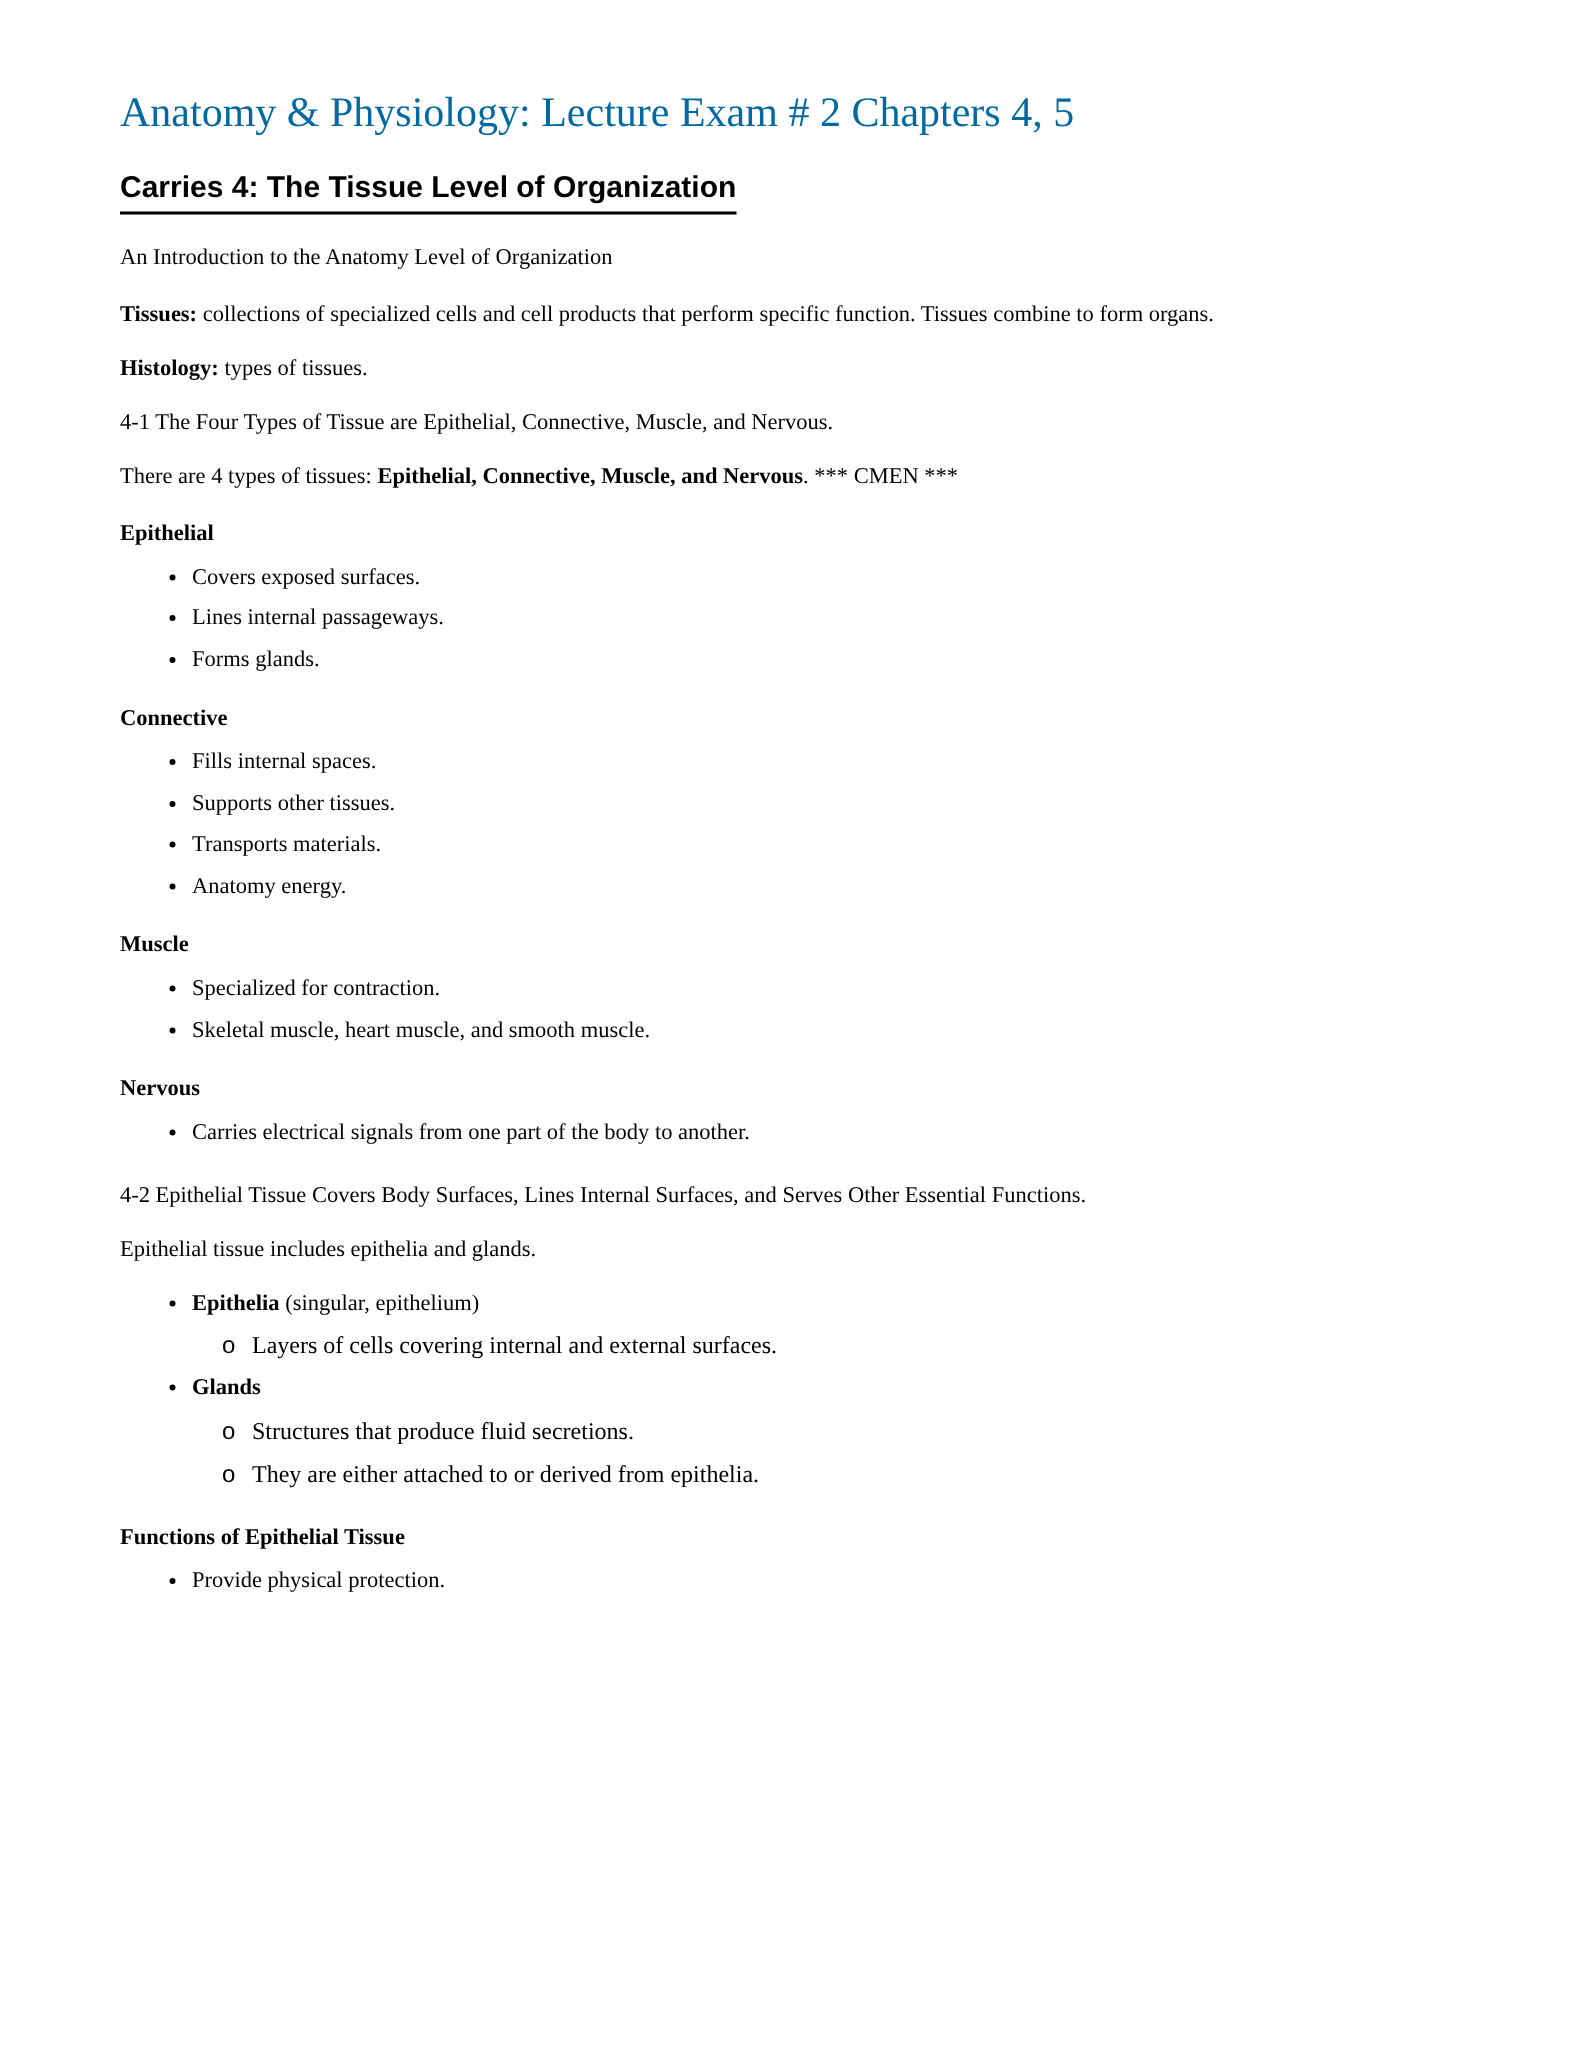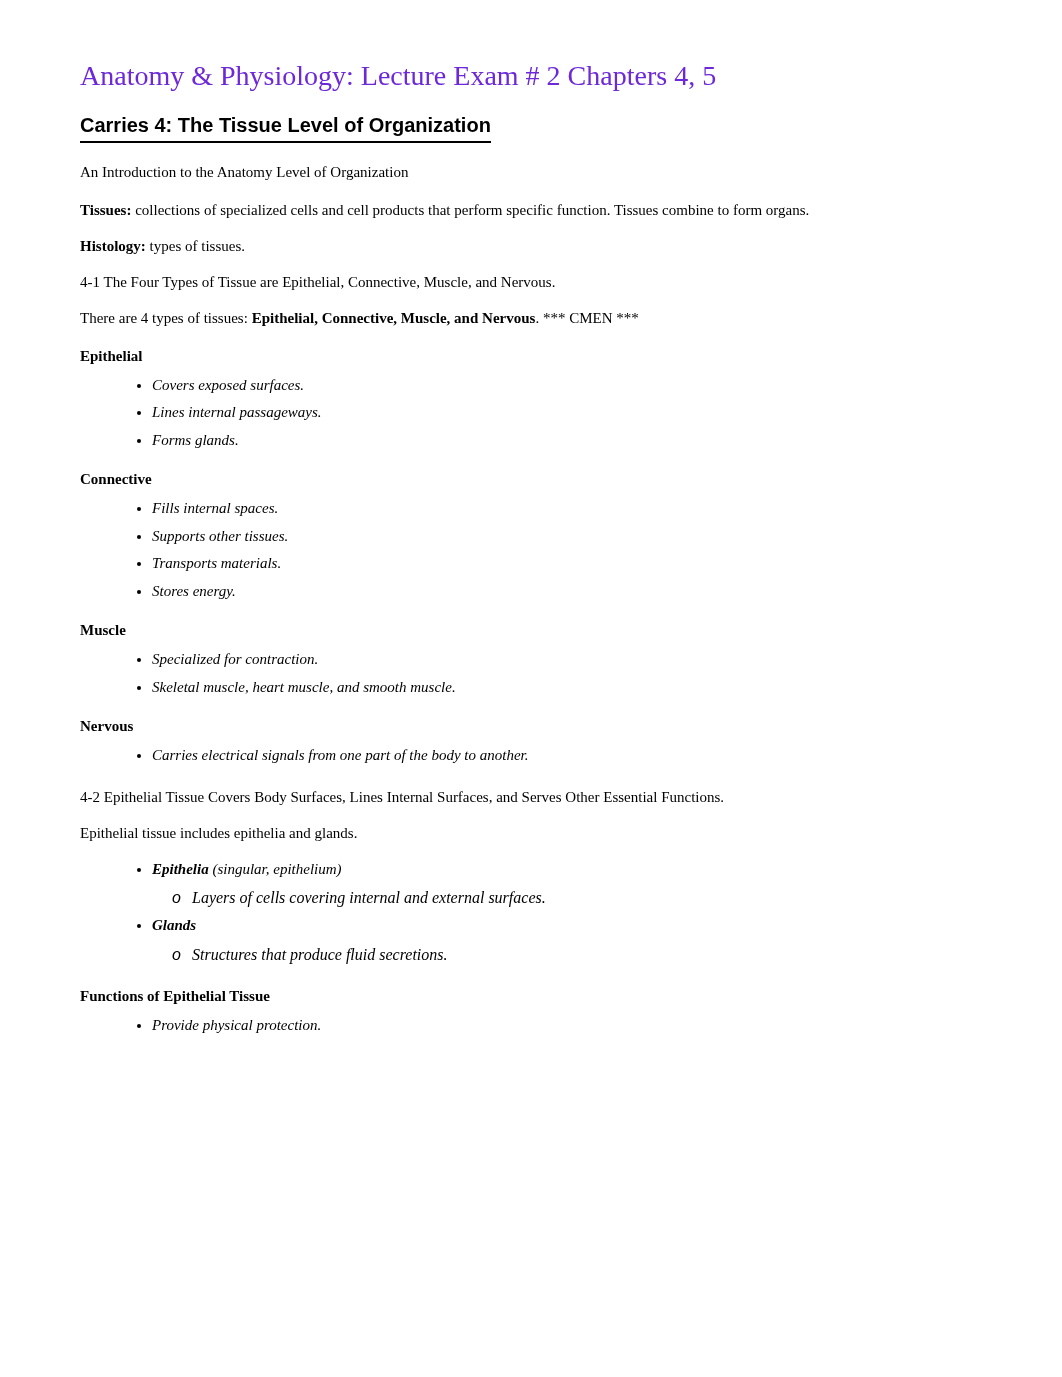--- a/index.html
+++ b/index.html
@@ -20,21 +20,21 @@
     .page-container {
       padding: 60px 80px 60px 80px;
       max-width: 1062px;
     }
 
     .main-title {
       font-family: Georgia, serif;
       font-size: 28px;
       font-weight: normal;
       margin-bottom: 22px;
-      color: #6d28d9;
+      color: #0369a1;
     }
 
     .chapter-heading {
       font-family: Arial, sans-serif;
       font-size: 20px;
       font-weight: bold;
       border-bottom: 2px solid #000;
       padding-bottom: 4px;
       margin-bottom: 18px;
       display: inline-block;
@@ -58,23 +58,22 @@
     }
 
     .body-text {
       font-size: 15px;
       line-height: 1.6;
       margin-bottom: 12px;
     }
 
     ul.bullet-list {
       list-style-type: disc;
-      margin-left: 72px;
+      margin-left: 48px;
       margin-bottom: 10px;
-      font-style: italic;
     }
 
     ul.bullet-list li {
       font-size: 15px;
       line-height: 1.7;
       margin-bottom: 2px;
     }
 
     ul.sub-bullet {
       list-style-type: none;
@@ -140,21 +139,21 @@
     <li>Covers exposed surfaces.</li>
     <li>Lines internal passageways.</li>
     <li>Forms glands.</li>
   </ul>
 
   <div class="section-heading">Connective</div>
   <ul class="bullet-list">
     <li>Fills internal spaces.</li>
     <li>Supports other tissues.</li>
     <li>Transports materials.</li>
-    <li>Stores energy.</li>
+    <li>Anatomy energy.</li>
   </ul>
 
   <div class="section-heading">Muscle</div>
   <ul class="bullet-list">
     <li>Specialized for contraction.</li>
     <li>Skeletal muscle, heart muscle, and smooth muscle.</li>
   </ul>
 
   <div class="section-heading">Nervous</div>
   <ul class="bullet-list">
@@ -169,20 +168,21 @@
     <li>
       <strong>Epithelia</strong><span> (singular, epithelium)</span>
       <ul class="sub-bullet">
         <li>Layers of cells covering internal and external surfaces.</li>
       </ul>
     </li>
     <li>
       <strong>Glands</strong>
       <ul class="sub-bullet">
         <li>Structures that produce fluid secretions.</li>
+        <li>They are either attached to or derived from epithelia.</li>
       </ul>
     </li>
   </ul>
 
   <div class="section-heading" style="margin-top: 20px;">Functions of Epithelial Tissue</div>
   <ul class="bullet-list">
     <li>Provide physical protection.</li>
   </ul>
 
 </div>

